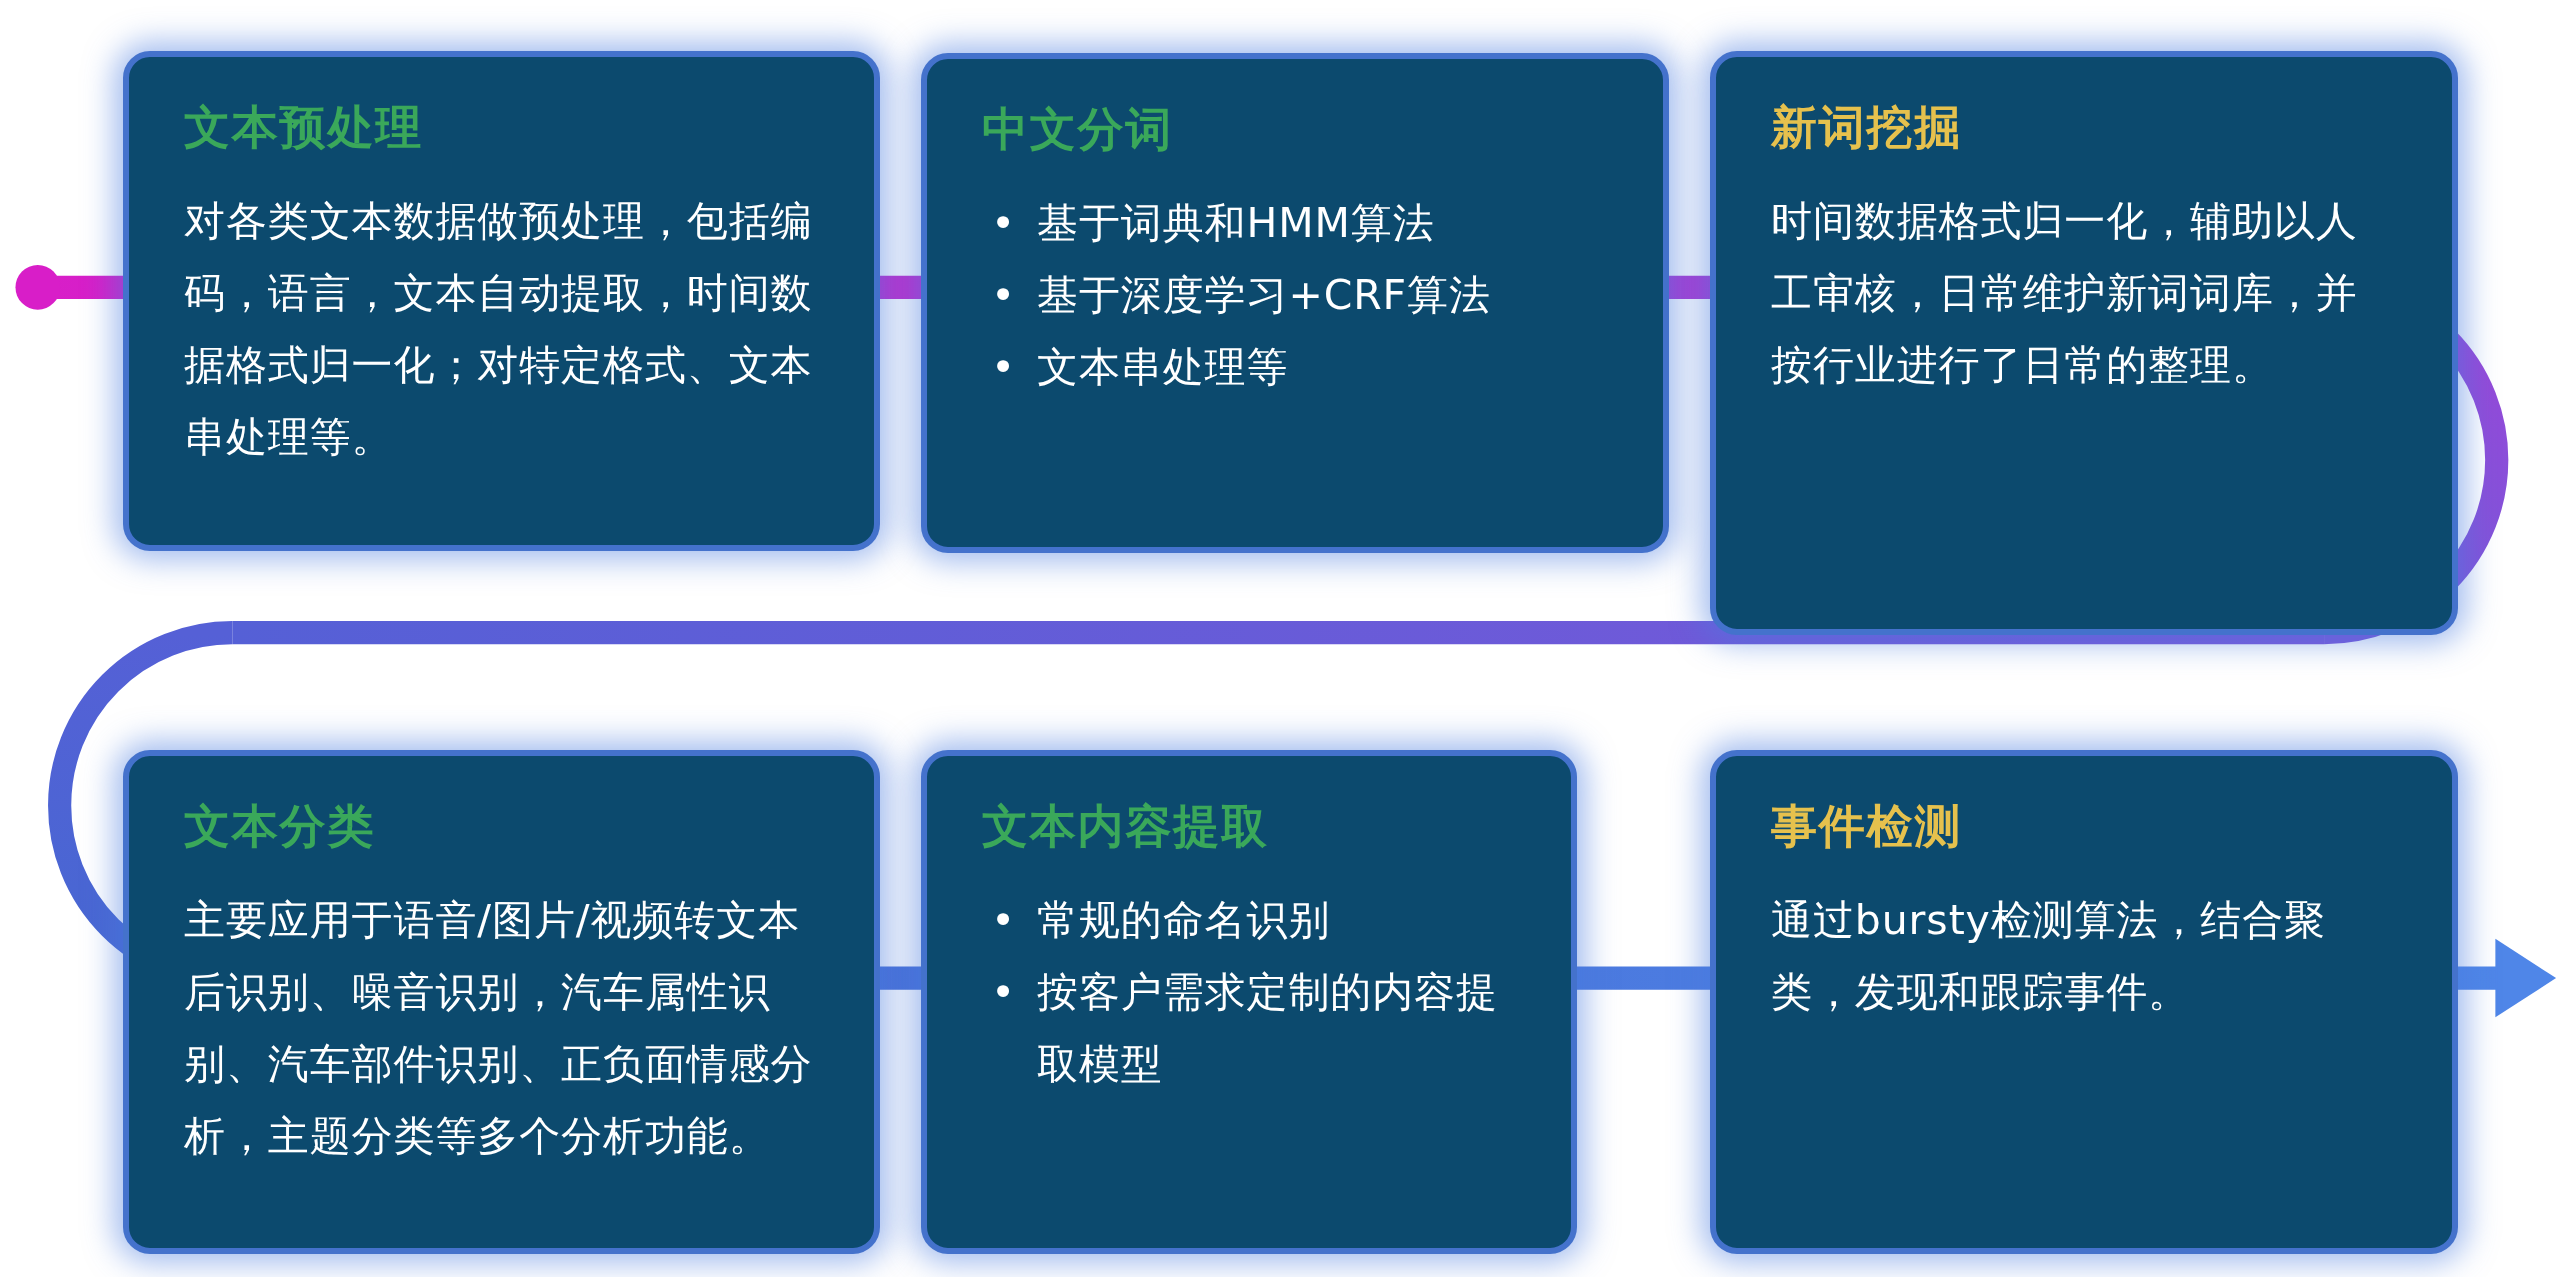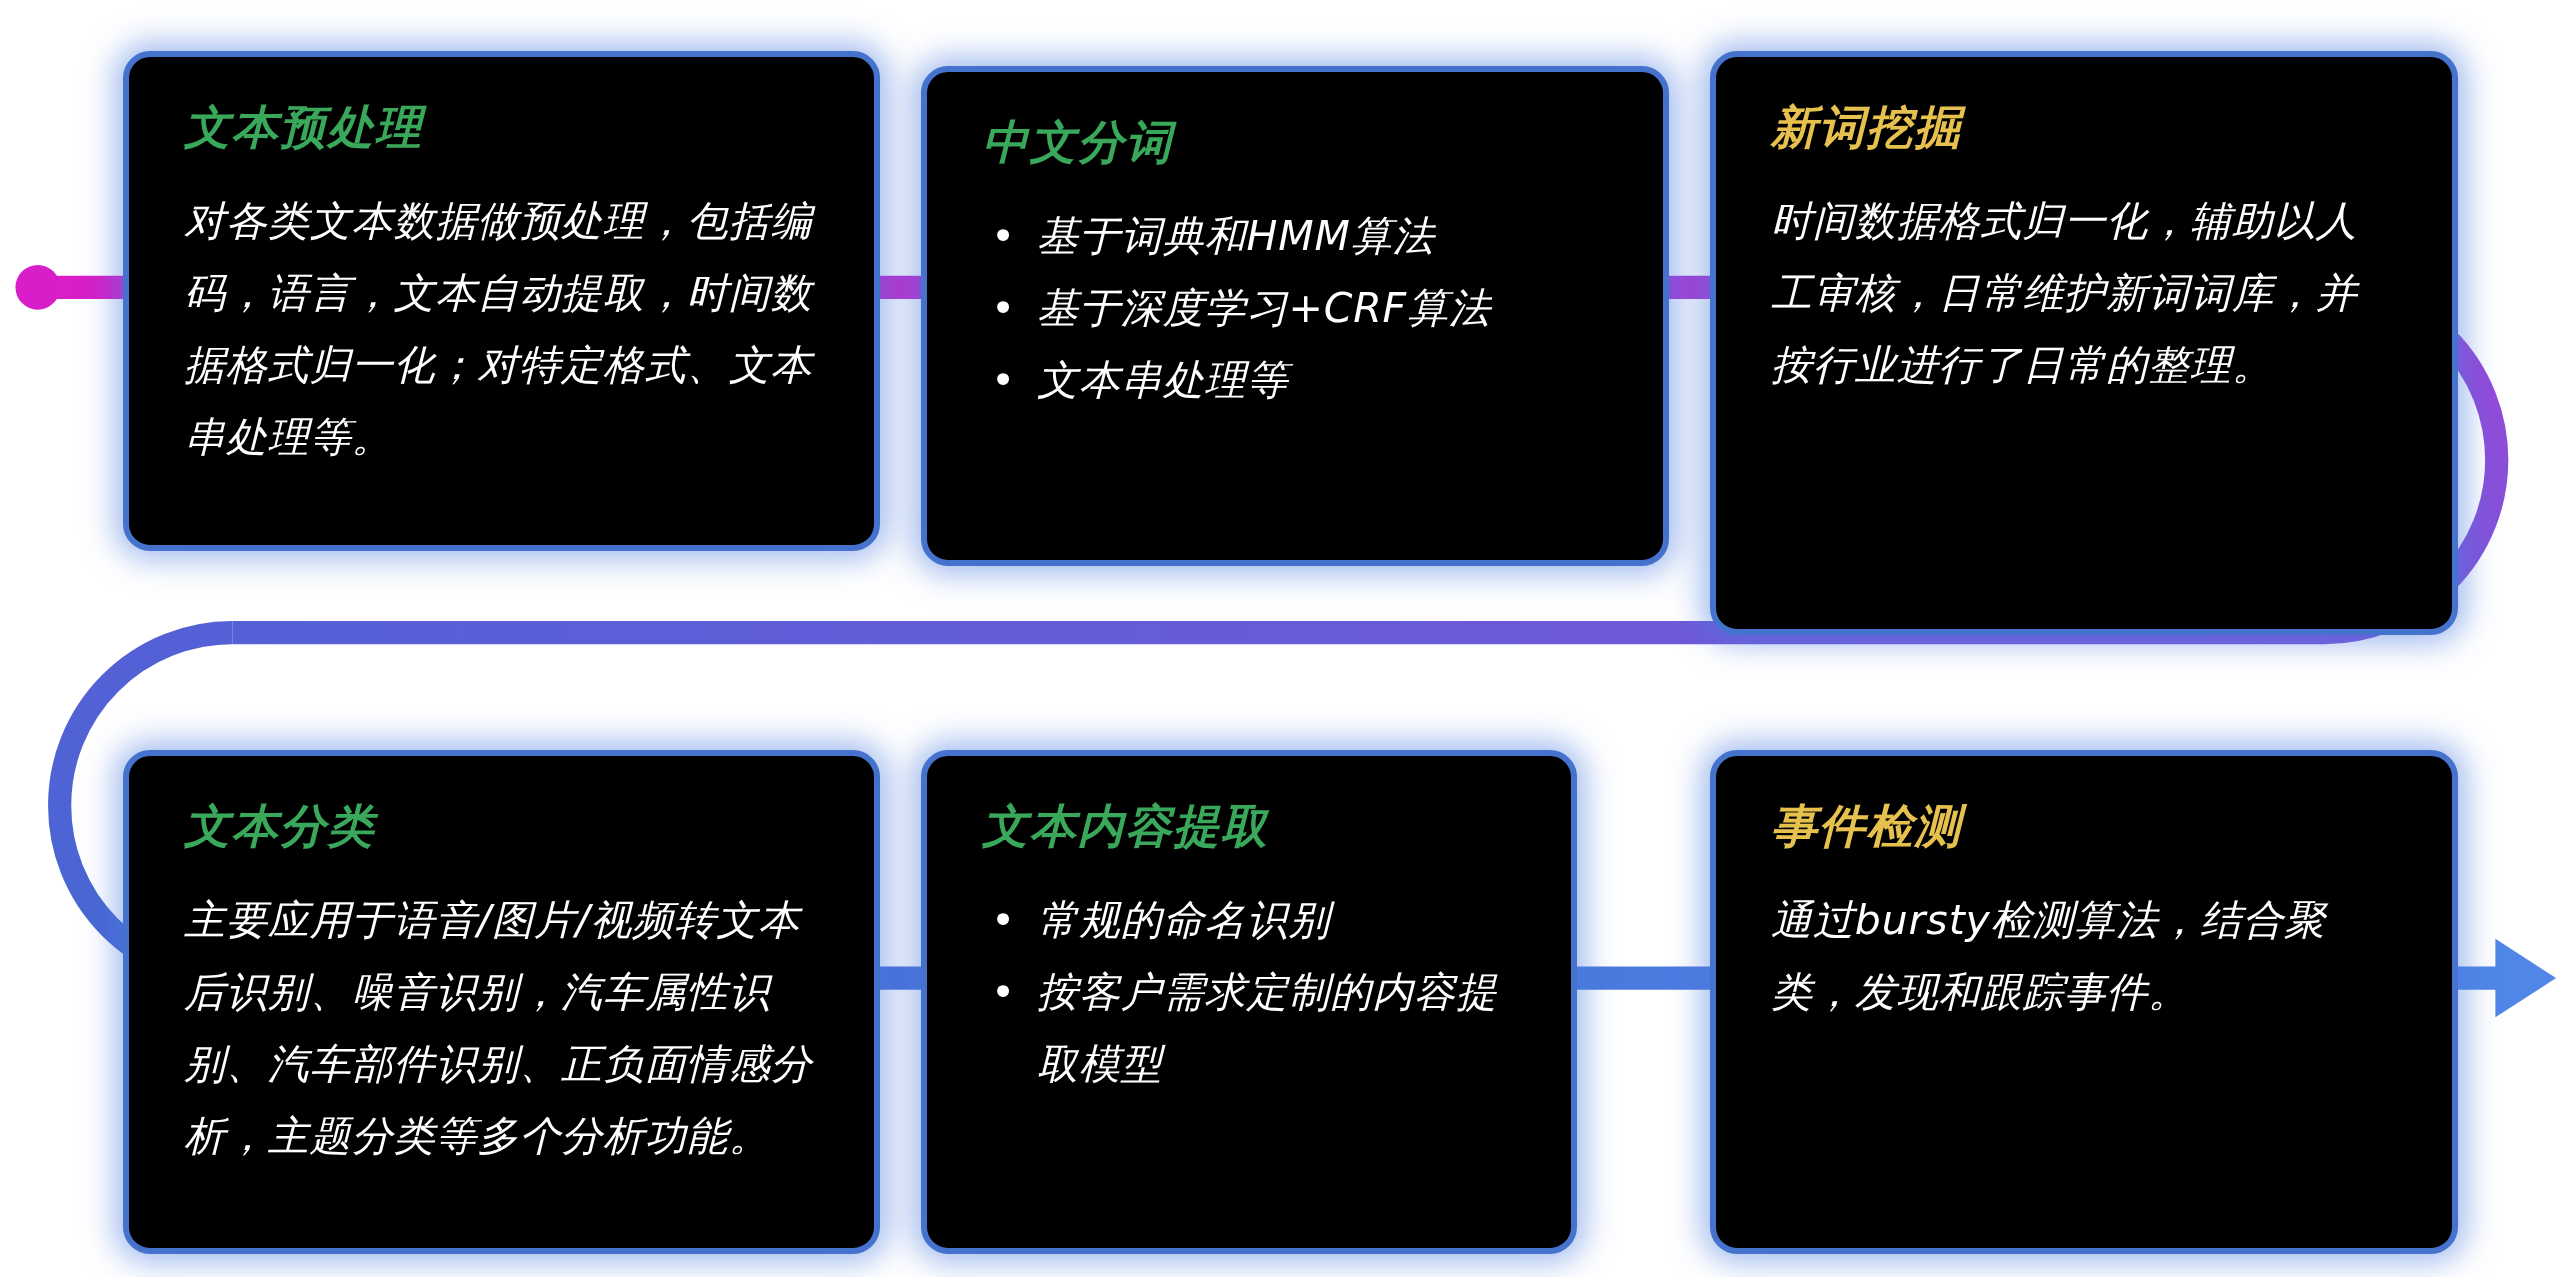--- a/index.html
+++ b/index.html
@@ -11,29 +11,28 @@
     overflow:hidden;
   }
   .flow-svg{
     position:absolute;left:0;top:0;width:2576px;height:1277px;
     z-index:0;
   }
   .card{
     position:absolute;
     z-index:1;
     box-sizing:border-box;
-    background:#000000;
+    background:#0c4a6e;
     border:6.2px solid #4472CC;
     border-radius:27px;
     box-shadow:0 0 30px 9px rgba(74,124,224,0.50);
     padding:41px 55px 36px 55px;
-    font-style:italic;
   }
   .c1{left:123px;top:51px;width:757px;height:500px;}
-  .c2{left:921px;top:66px;width:748px;height:500px;}
+  .c2{left:921px;top:53px;width:748px;height:500px;}
   .c3{left:1710px;top:51px;width:748px;height:584px;}
   .c4{left:123px;top:750px;width:757px;height:504px;}
   .c5{left:921px;top:750px;width:656px;height:504px;}
   .c6{left:1710px;top:750px;width:748px;height:504px;}
   .card-title{
     margin:0 0 27px 0;
     font-size:46px;
     font-weight:700;
     letter-spacing:1.8px;
     line-height:1.3;

